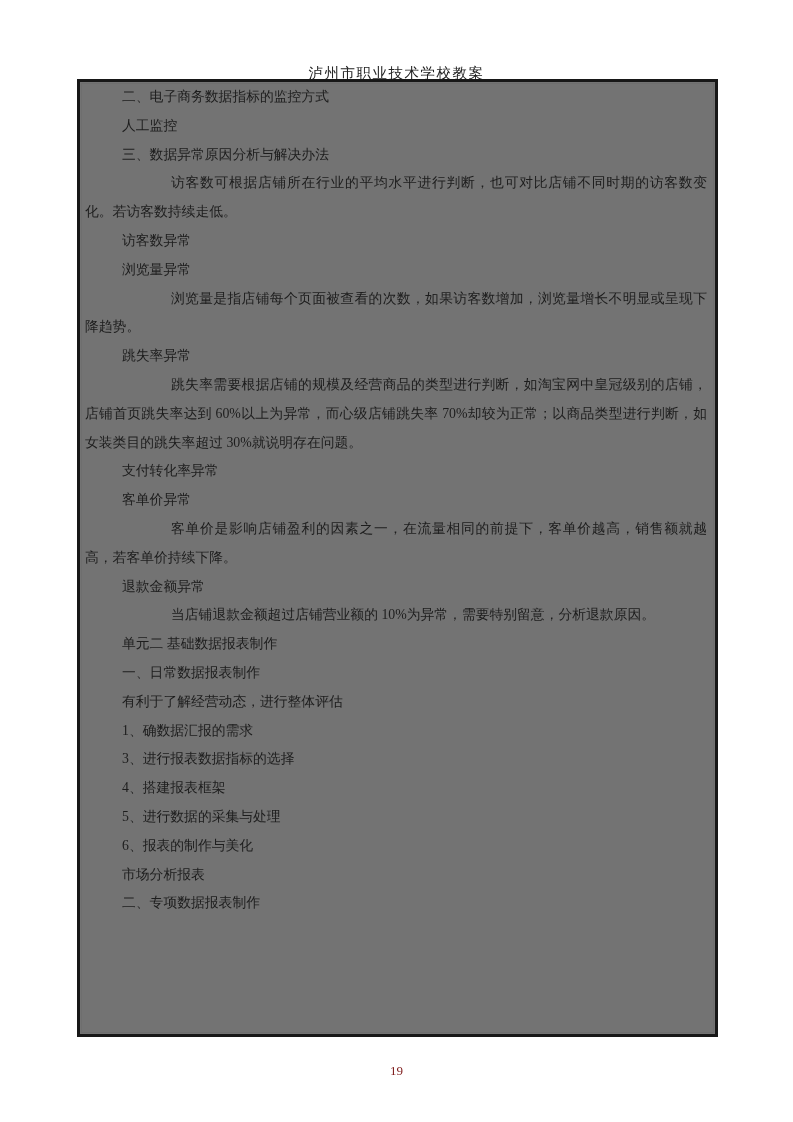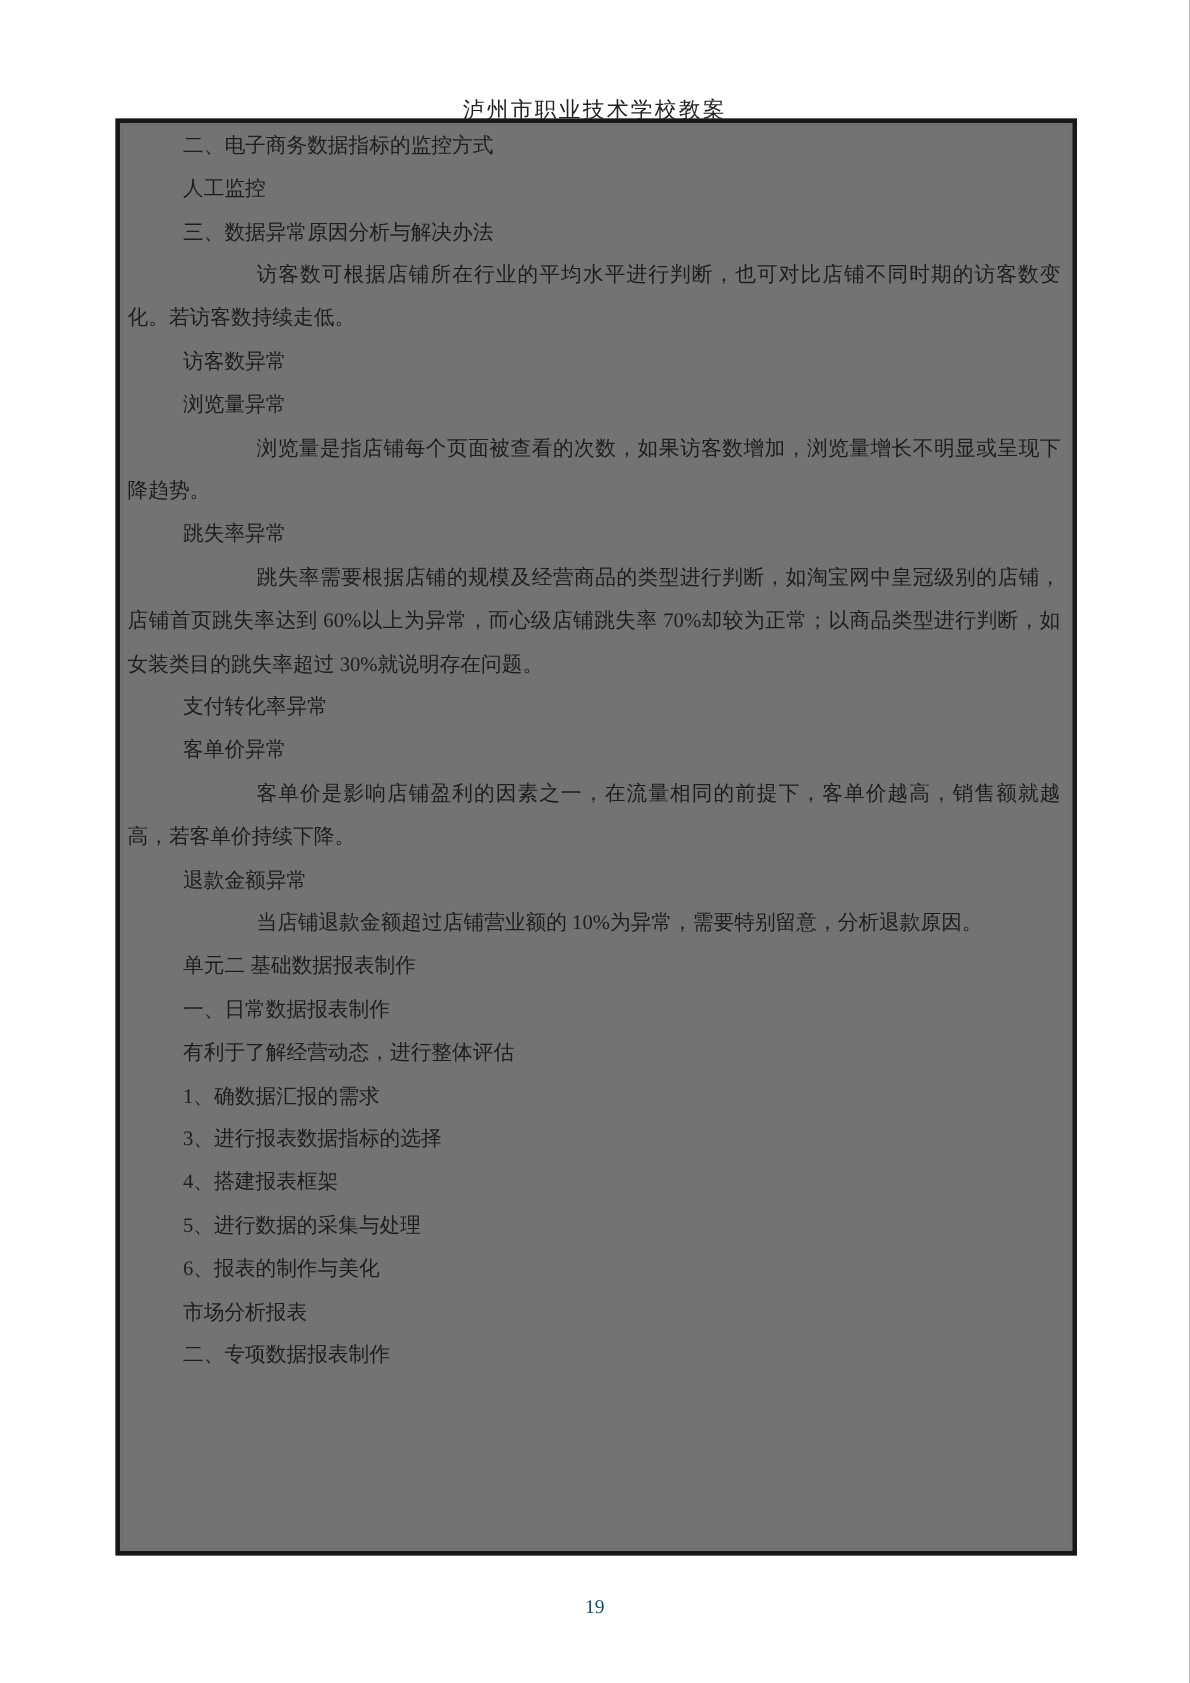--- a/index.html
+++ b/index.html
@@ -45,21 +45,21 @@
     overflow:hidden;
   }
   .block { margin:0; padding:0; }
   .block.h { text-indent:37px; }
   .block.p { text-indent:86px; }
   .doc-footer {
     position:absolute;
     top:1063px; left:0; right:0;
     text-align:center;
     font-size:13px;
-    color:#0c4a6e;
+    color:#7f1d1d;
   }
 </style>
 </head>
 <body>
 
 <div class="doc-header">泸州市职业技术学校教案</div>
 
 <div class="content-box">
   <div class="inner-border"></div>
   <div class="content" id="content-area">

